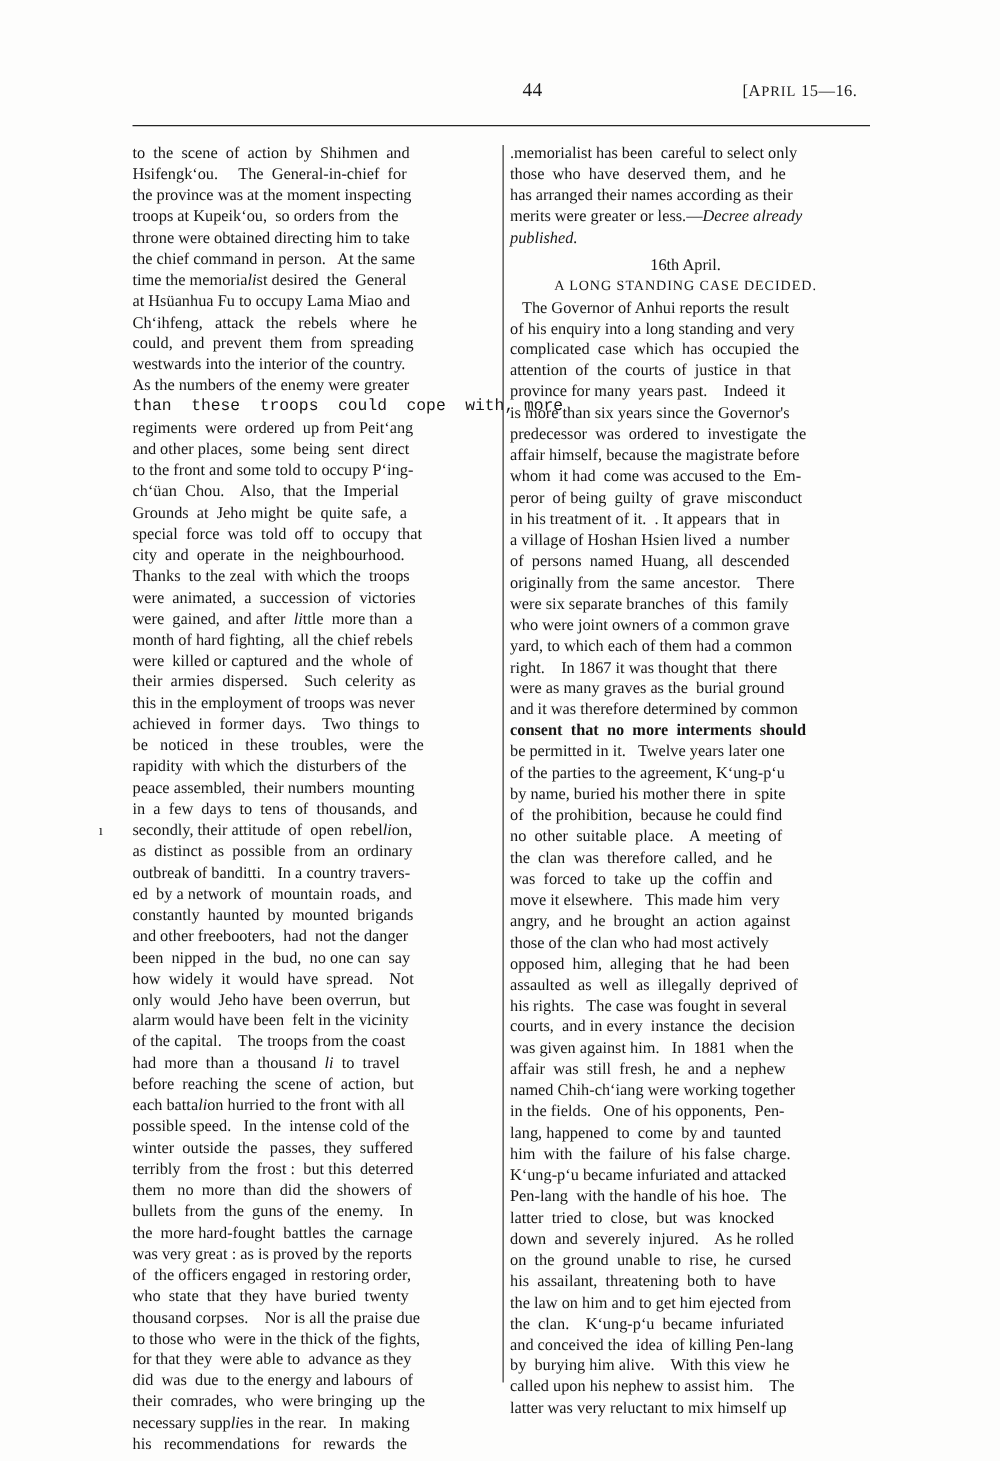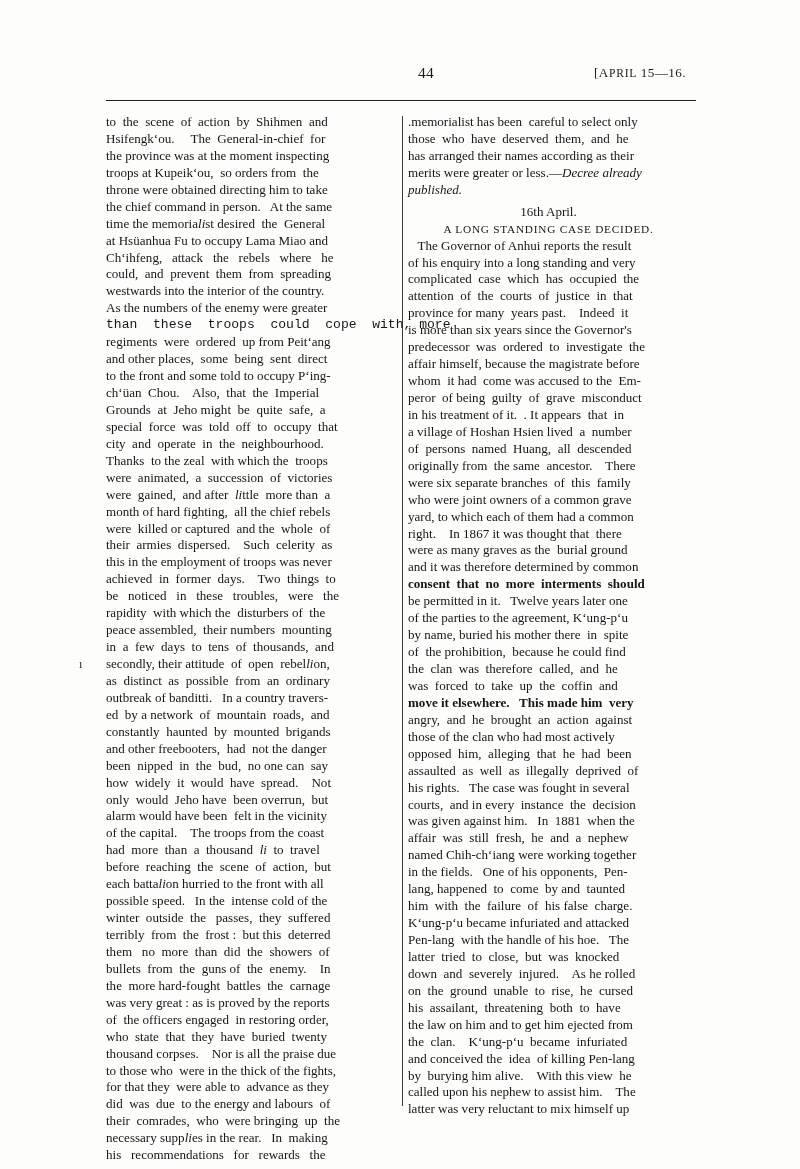--- a/index.html
+++ b/index.html
@@ -230,23 +230,24 @@
         <span class="ln" style="letter-spacing: 0px;">who were joint owners of a common grave</span>
         <span class="ln" style="letter-spacing: 0px;">yard, to which each of them had a common</span>
         <span class="ln" style="letter-spacing: 0px;">right.    In 1867 it was thought that  there</span>
         <span class="ln" style="letter-spacing: 0px;">were as many graves as the  burial ground</span>
         <span class="ln" style="letter-spacing: 0px;">and it was therefore determined by common</span>
         <span class="ln" style="letter-spacing: 0px; font-weight: bold;">consent  that  no  more  interments  should</span>
         <span class="ln" style="letter-spacing: 0px;">be permitted in it.   Twelve years later one</span>
         <span class="ln" style="letter-spacing: 0px;">of the parties to the agreement, K‘ung-p‘u</span>
         <span class="ln" style="letter-spacing: 0px;">by name, buried his mother there  in  spite</span>
         <span class="ln" style="letter-spacing: 0px;">of  the prohibition,  because he could find</span>
+        <span class="ln" style="letter-spacing: 0px;">no  other  suitable  place.    A  meeting  of</span>
         <span class="ln" style="letter-spacing: 0px;">the  clan  was  therefore  called,  and  he</span>
         <span class="ln" style="letter-spacing: 0px;">was  forced  to  take  up  the  coffin  and</span>
-        <span class="ln" style="letter-spacing: 0px; font-weight: bold;">move it elsewhere.   This made him  very</span>
+        <span class="ln" style="letter-spacing: 0px;">move it elsewhere.   This made him  very</span>
         <span class="ln" style="letter-spacing: 0px;">angry,  and  he  brought  an  action  against</span>
         <span class="ln" style="letter-spacing: 0px;">those of the clan who had most actively</span>
         <span class="ln" style="letter-spacing: 0px;">opposed  him,  alleging  that  he  had  been</span>
         <span class="ln" style="letter-spacing: 0px;">assaulted  as  well  as  illegally  deprived  of</span>
         <span class="ln" style="letter-spacing: 0px;">his rights.   The case was fought in several</span>
         <span class="ln" style="letter-spacing: 0px;">courts,  and in every  instance  the  decision</span>
         <span class="ln" style="letter-spacing: 0px;">was given against him.   In  1881  when the</span>
         <span class="ln" style="letter-spacing: 0px;">affair  was  still  fresh,  he  and  a  nephew</span>
         <span class="ln" style="letter-spacing: 0px;">named Chih-ch‘iang were working together</span>
         <span class="ln" style="letter-spacing: 0px;">in the fields.   One of his opponents,  Pen-</span>

